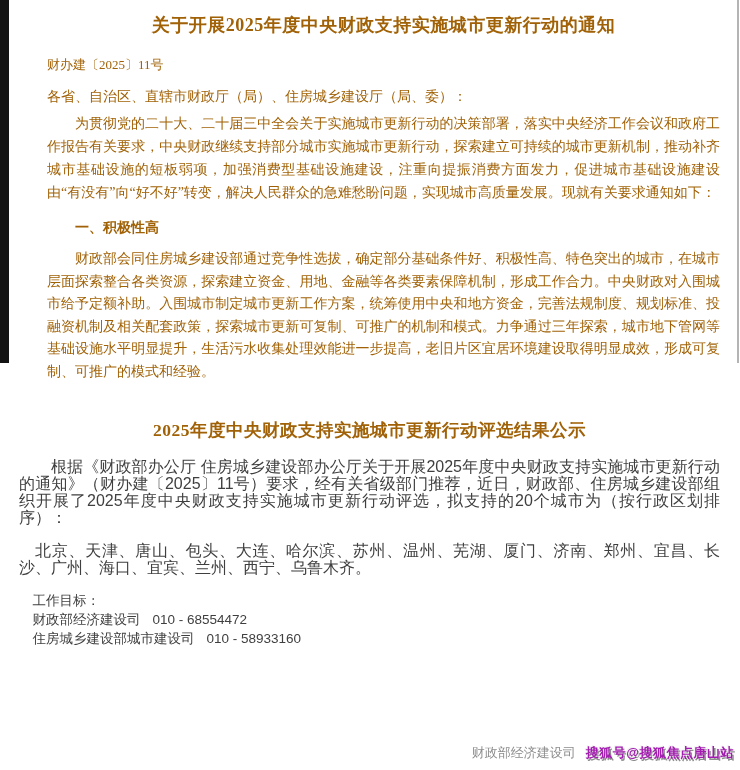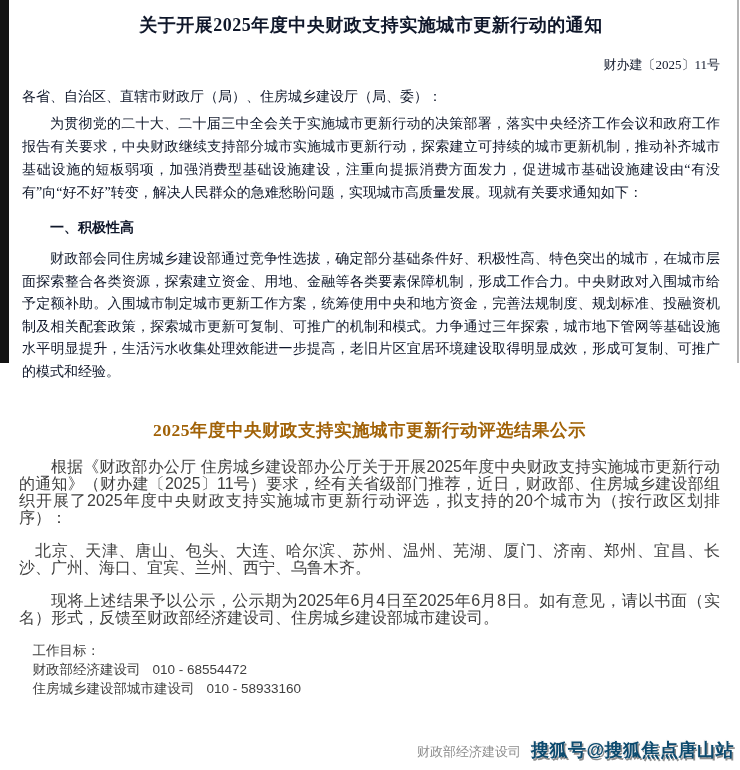--- a/index.html
+++ b/index.html
@@ -22,34 +22,35 @@
   .right-line {
     position: absolute;
     right: 1px; top: 0;
     width: 2px; height: 363px;
     background: #b4b4b4;
   }
 
   
   .doc1 {
     font-family: "Liberation Serif", "DejaVu Serif", serif;
-    color: #0f172a;
+    color: #a16207;
     padding: 12px 20px 0 22px;
+    margin-left: 25px;
   }
   .doc1 .doc-title {
     font-size: 18px;
     font-weight: bold;
     text-align: center;
     margin: 0;
     line-height: 26px;
     letter-spacing: 0.5px;
   }
   .doc1 .doc-number {
     font-size: 13px;
-    text-align: right;
+    text-align: left;
     margin-top: 19px;
     line-height: 15px;
   }
   .doc1 .addressee {
     font-size: 14px;
     margin-top: 17px;
     line-height: 16px;
   }
   .doc1 .para {
     font-size: 14px;
@@ -115,22 +116,22 @@
     display: flex;
     align-items: baseline;
     white-space: nowrap;
   }
   .footer .source {
     color: #8c8c8c;
     font-size: 13px;
     margin-right: 10px;
   }
   .footer .watermark {
-    color: #0c4a6e;
-    font-size: 18px;
+    color: #a21caf;
+    font-size: 13px;
     font-weight: bold;
     letter-spacing: 0.5px;
     text-shadow: -1px -1px 0 #f2f2f2, 1.5px 1.5px 0 #8f8f8f;
   }
 </style>
 </head>
 <body>
 
 <div class="left-strip"></div>
 <div class="right-line"></div>
@@ -141,21 +142,20 @@
   <div class="addressee">各省、自治区、直辖市财政厅（局）、住房城乡建设厅（局、委）：</div>
   <p class="para">为贯彻党的二十大、二十届三中全会关于实施城市更新行动的决策部署，落实中央经济工作会议和政府工作报告有关要求，中央财政继续支持部分城市实施城市更新行动，探索建立可持续的城市更新机制，推动补齐城市基础设施的短板弱项，加强消费型基础设施建设，注重向提振消费方面发力，促进城市基础设施建设由“有没有”向“好不好”转变，解决人民群众的急难愁盼问题，实现城市高质量发展。现就有关要求通知如下：</p>
   <div class="section-heading">一、积极性高</div>
   <p class="para para2">财政部会同住房城乡建设部通过竞争性选拔，确定部分基础条件好、积极性高、特色突出的城市，在城市层面探索整合各类资源，探索建立资金、用地、金融等各类要素保障机制，形成工作合力。中央财政对入围城市给予定额补助。入围城市制定城市更新工作方案，统筹使用中央和地方资金，完善法规制度、规划标准、投融资机制及相关配套政策，探索城市更新可复制、可推广的机制和模式。力争通过三年探索，城市地下管网等基础设施水平明显提升，生活污水收集处理效能进一步提高，老旧片区宜居环境建设取得明显成效，形成可复制、可推广的模式和经验。</p>
 </div>
 
 <div class="doc2">
   <h2 class="doc-title">2025年度中央财政支持实施城市更新行动评选结果公示</h2>
   <p class="para">根据《财政部办公厅 住房城乡建设部办公厅关于开展2025年度中央财政支持实施城市更新行动的通知》（财办建〔2025〕11号）要求，经有关省级部门推荐，近日，财政部、住房城乡建设部组织开展了2025年度中央财政支持实施城市更新行动评选，拟支持的20个城市为（按行政区划排序）：</p>
   <p class="para para-cities para-tight">北京、天津、唐山、包头、大连、哈尔滨、苏州、温州、芜湖、厦门、济南、郑州、宜昌、长沙、广州、海口、宜宾、兰州、西宁、乌鲁木齐。</p>
-  <p class="para para-tight">现将上述结果予以公示，公示期为2025年6月4日至2025年6月8日。如有意见，请以书面（实名）形式，反馈至财政部经济建设司、住房城乡建设部城市建设司。</p>
   <div class="contact-heading">工作目标：</div>
   <div class="contact-line">
     <span class="org">财政部经济建设司</span><span class="phone">010 - 68554472</span>
   </div>
   <div class="contact-line">
     <span class="org">住房城乡建设部城市建设司</span><span class="phone">010 - 58933160</span>
   </div>
 </div>
 
 <div class="footer">

